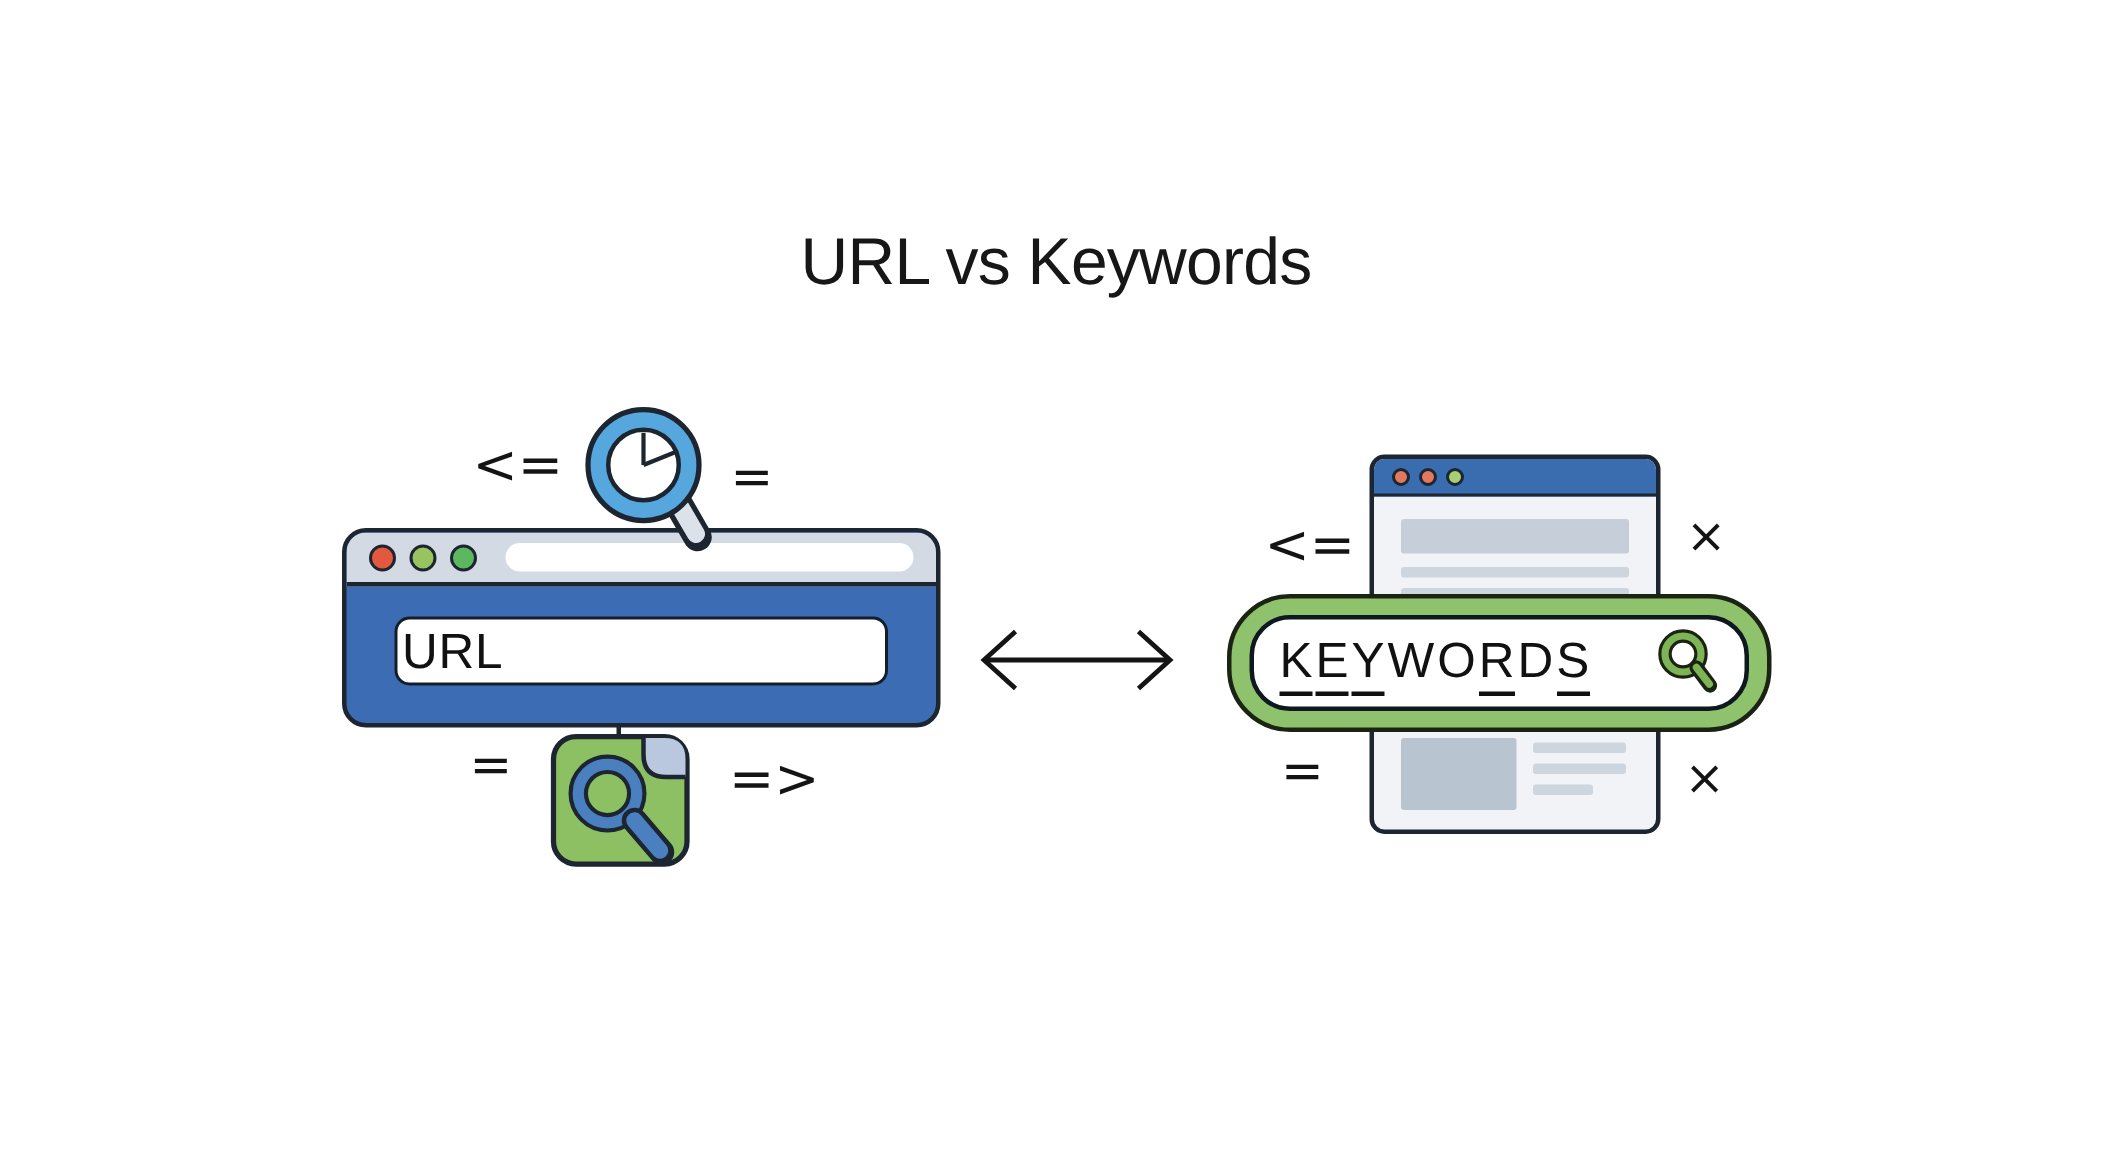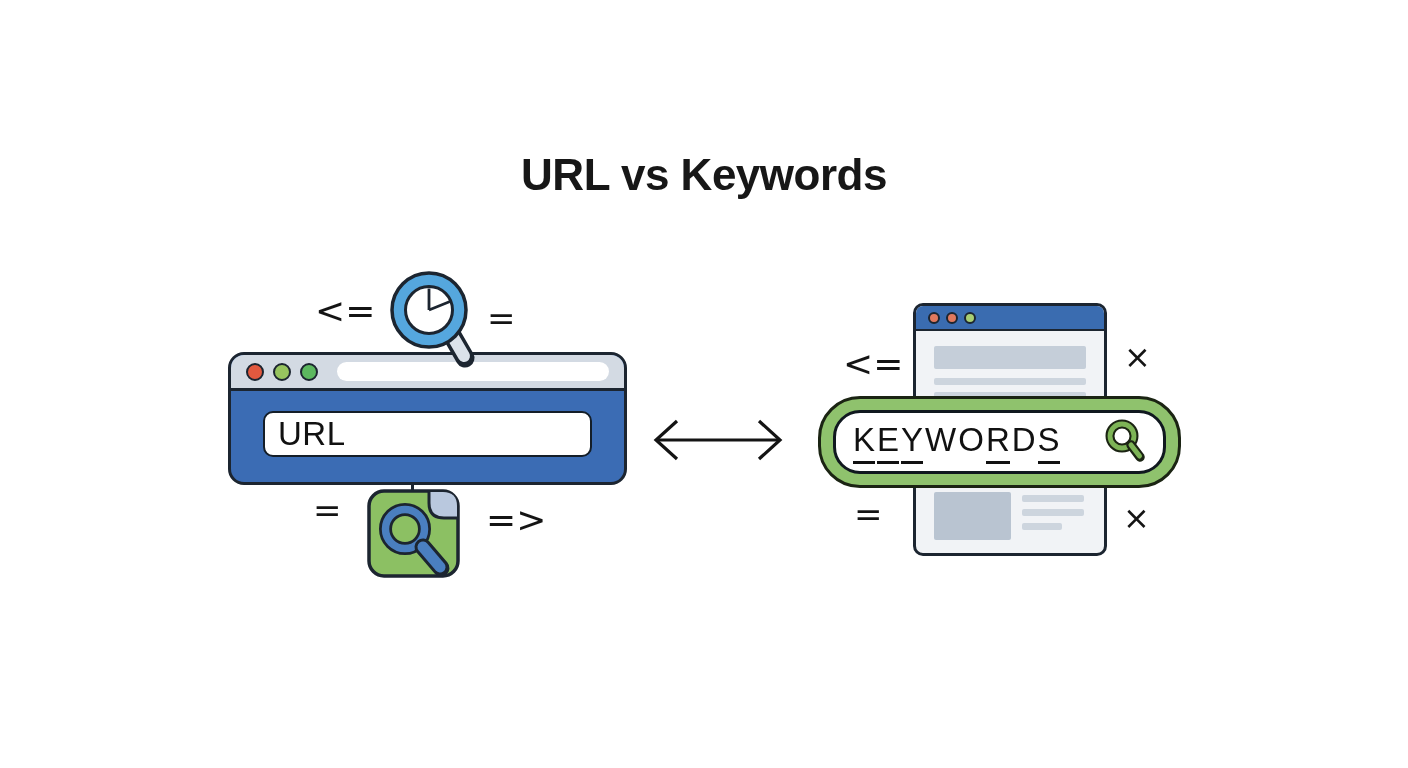--- a/index.html
+++ b/index.html
@@ -3,21 +3,21 @@
 <meta charset="utf-8">
 <style>
   html,body{margin:0;padding:0;background:#ffffff;}
   #stage{
     position:relative;width:1408px;height:768px;background:#ffffff;
     overflow:hidden;font-family:"Liberation Sans",sans-serif;
   }
   
   .page-title{
     position:absolute;top:150px;left:50%;transform:translateX(-50%);
-    font-size:44px;font-weight:700;letter-spacing:-0.5px;color:#171717;
+    font-size:44px;font-weight:400;letter-spacing:-0.5px;color:#171717;
     white-space:nowrap;
   }
   
   .sym{
     position:absolute;font-family:"DejaVu Sans",sans-serif;color:#141414;
     line-height:1;font-weight:500;white-space:nowrap;
   }
   
   .browser{
     position:absolute;left:228px;top:352px;width:399px;height:133px;
@@ -27,21 +27,21 @@
   .browser-topbar{
     height:36px;background:#d3dae3;border-bottom:3px solid #1c2530;
     display:flex;align-items:center;padding:0 15px;gap:9px;box-sizing:border-box;
   }
   .dot{width:18px;height:18px;border-radius:50%;border:2.5px solid #1c2530;box-sizing:border-box;flex:none;}
   .addr-pill{flex:1;height:19px;background:#ffffff;border-radius:10px;margin-left:10px;}
   .browser-body{position:relative;height:88px;}
   .url-input{
     position:absolute;left:32px;right:32px;top:20px;height:46px;background:#ffffff;
     border:2.5px solid #141e28;border-radius:10px;box-sizing:border-box;
-    display:flex;align-items:center;padding-left:13px;
+    display:flex;align-items:center;padding-left:3px;
     font-size:33px;color:#111;letter-spacing:0.5px;
   }
   .connector{position:absolute;left:411px;top:483px;width:3px;height:12px;background:#1c2530;}
   .abs{position:absolute;}
   
   .docwin{
     position:absolute;left:913px;top:303px;width:194px;height:253px;
     box-sizing:border-box;border:3px solid #1c2530;border-radius:10px;
     background:#f1f3f6;overflow:hidden;
   }

